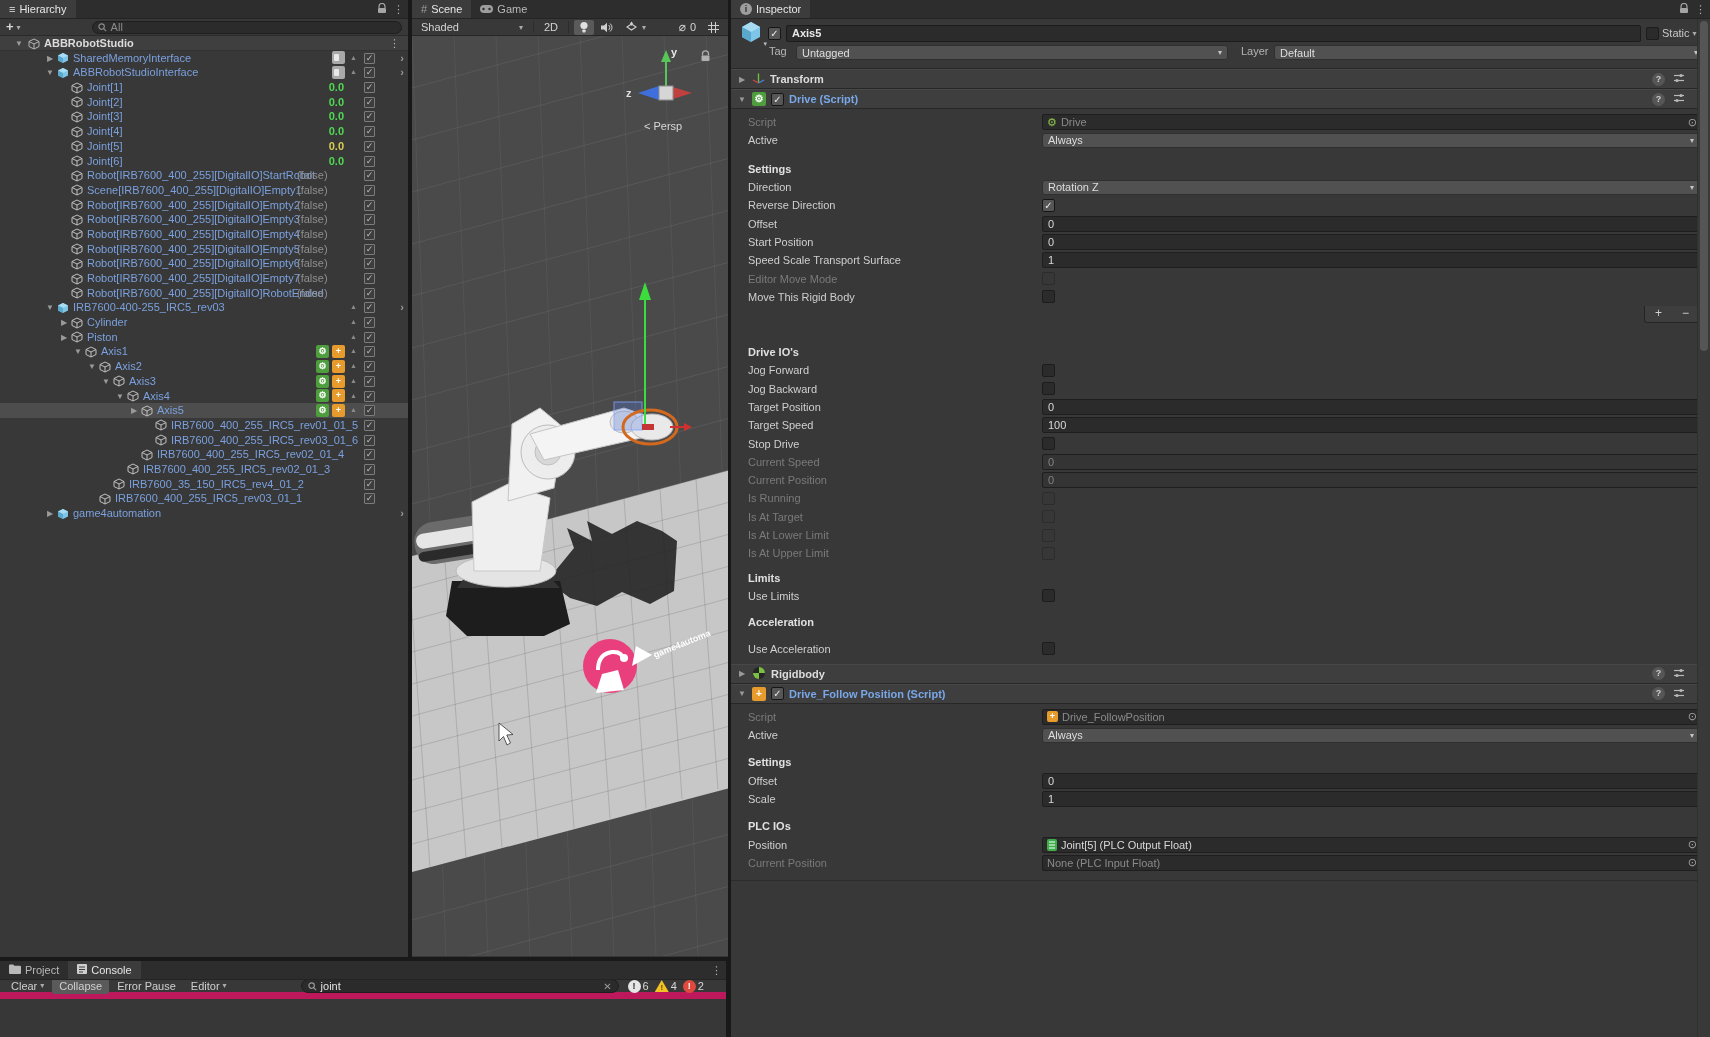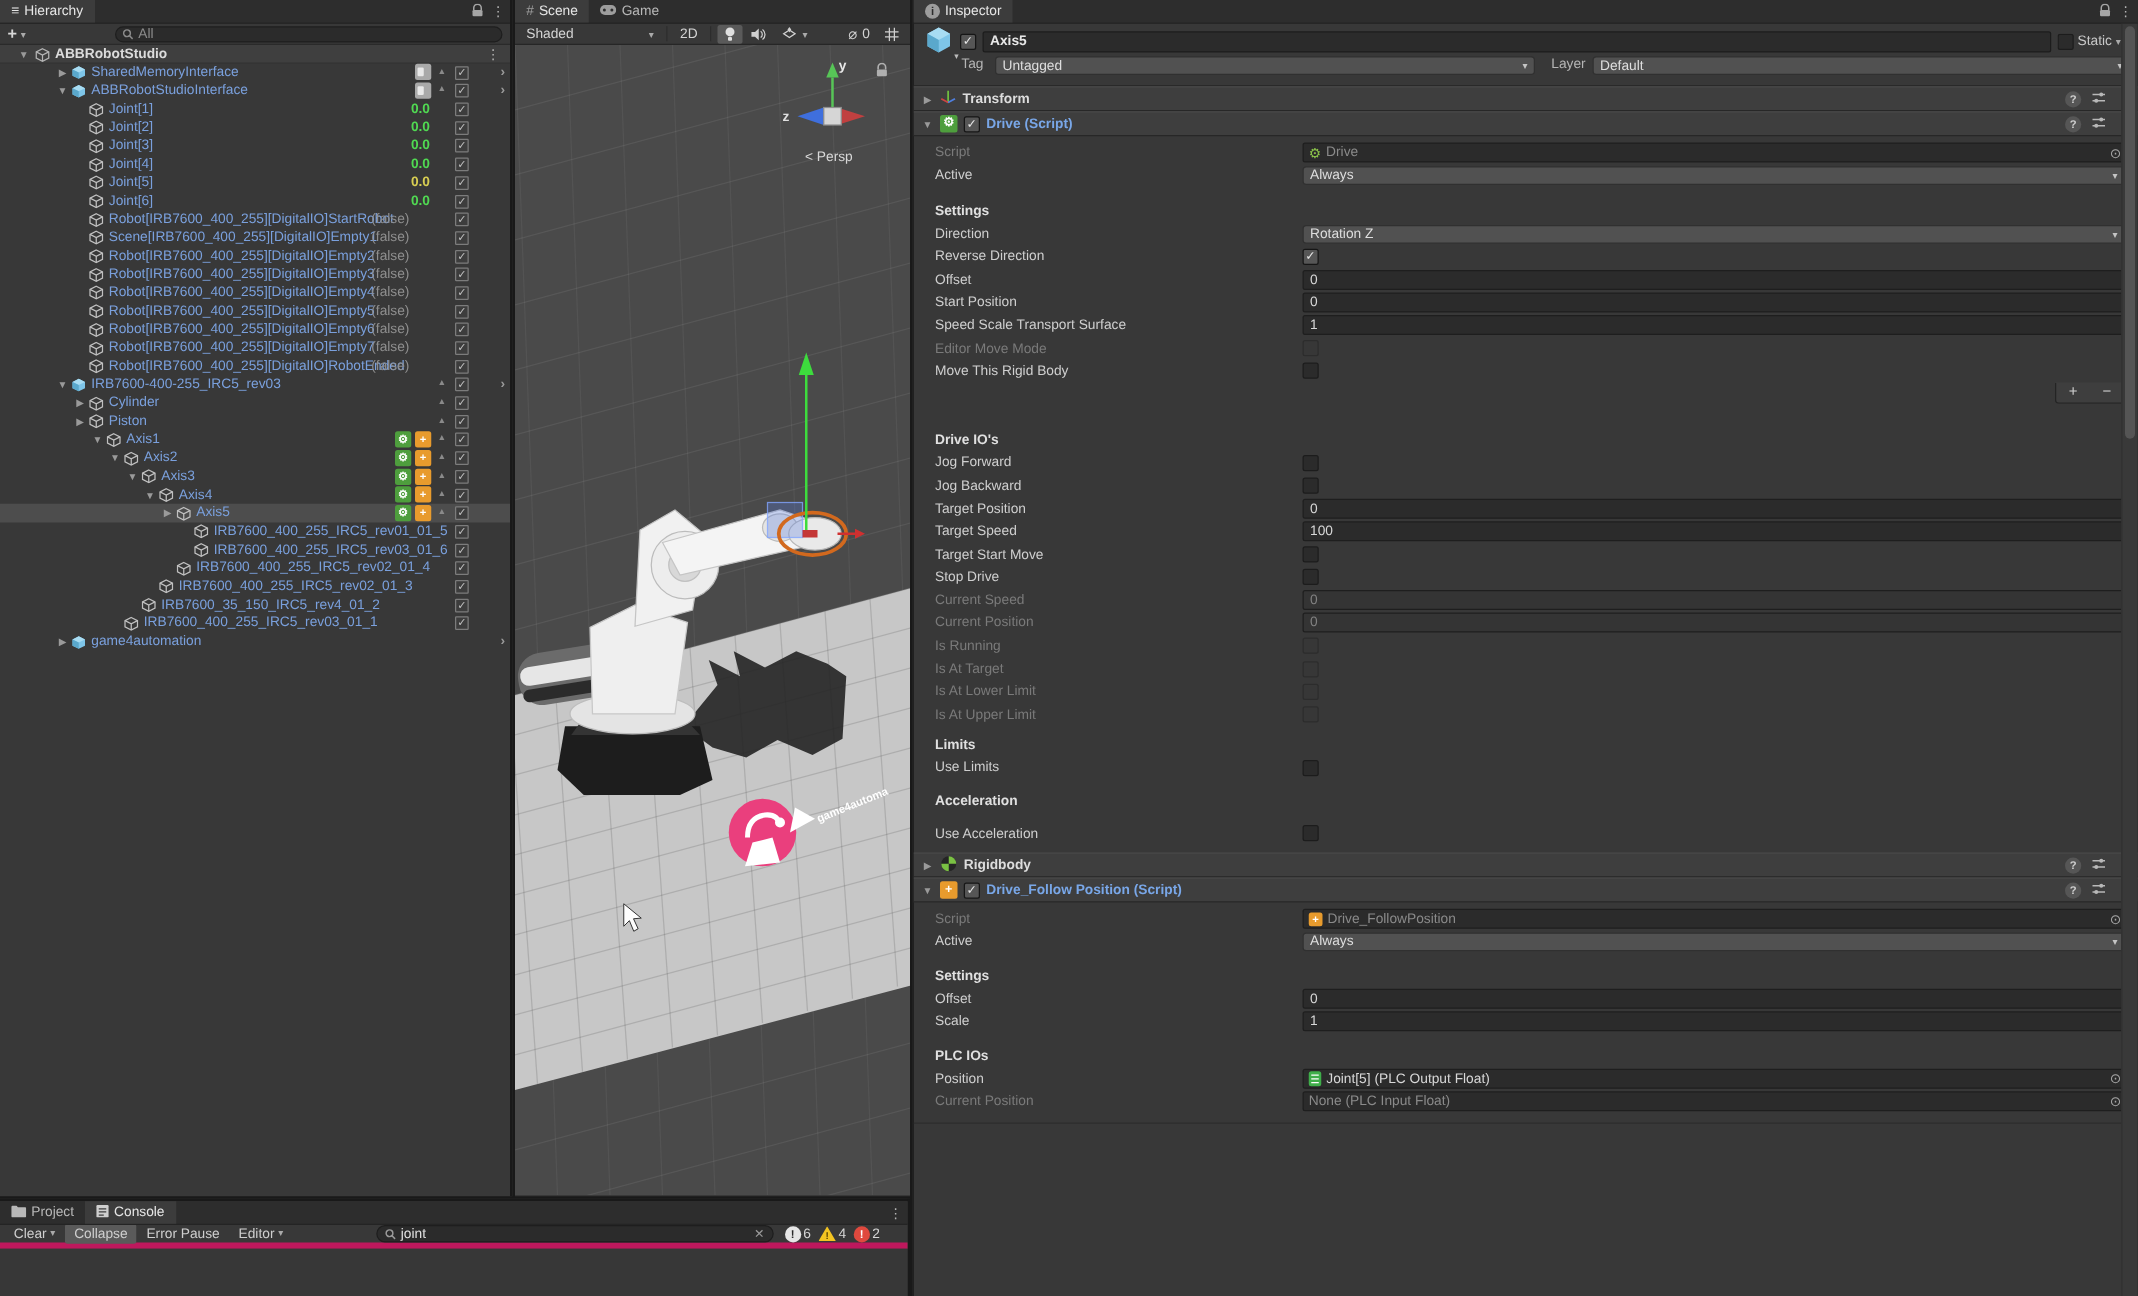--- a/index.html
+++ b/index.html
@@ -91,21 +91,21 @@
   .listbox-body { height:22px; display:flex; align-items:center; padding:0 10px; color:#cfcfcf; }
   .listbox-foot { display:flex; justify-content:flex-end; margin:0 0 8px 10px; }
   .pm-box { width:56px; height:17px; background:#3e3e3e; border:1px solid #242424; border-top:none; border-radius:0 0 3px 3px; display:flex; }
   .pm-btn { flex:1; text-align:center; color:#d0d0d0; font-size:12px; line-height:15px; }
   .insp-scroll { position:absolute; right:0; top:19px; bottom:0; width:13px; background:#393939; border-left:1px solid #303030; }
   .insp-thumb { position:absolute; left:2px; top:2px; width:8px; height:330px; background:#555555; border-radius:4px; }
   .insp-gap-line { height:1px; background:#2c2c2c; margin-top:2px; }
 
   
   #console-panel { left:0; top:959px; width:728px; height:78px; border-top:2px solid #191919; border-right:2px solid #191919; }
-  .c-toolbar { height:19px; background:#383838; border-bottom:5px solid #be185d; display:flex; align-items:center; padding:0 4px; gap:1px; color:#cfcfcf; }
+  .c-toolbar { height:19px; background:#383838; border-bottom:7px solid #be185d; display:flex; align-items:center; padding:0 4px; gap:1px; color:#cfcfcf; }
   .c-btn { padding:0 7px; height:16px; line-height:16px; border-radius:2px; display:flex; align-items:center; gap:3px; }
   .c-btn.toggled { background:#5a5a5a; }
   .c-search { margin-left:66px; width:318px; height:14px; background:#2b2b2b; border:1px solid #1e1e1e; border-radius:8px; display:flex; align-items:center; gap:4px; padding:0 6px; color:#e2e2e2; }
   .c-x { margin-left:auto; color:#9a9a9a; font-size:10px; }
   .c-badges { display:flex; align-items:center; gap:6px; margin-left:8px; }
   .c-badge { display:flex; align-items:center; gap:2px; color:#d8d8d8; }
   .ic-info { width:13px; height:13px; border-radius:50%; background:#e6e6e6; color:#2a2a2a; font-weight:bold; font-size:9px; text-align:center; line-height:13px; }
   .ic-warn { width:14px; height:12px; background:#f3c421; clip-path:polygon(50% 0,100% 100%,0 100%); color:#5c4500; font-weight:bold; font-size:8px; text-align:center; line-height:15px; }
   .ic-err { width:13px; height:13px; border-radius:50%; background:#e0493e; color:#fff; font-weight:bold; font-size:9px; text-align:center; line-height:13px; }
   .c-area { height:40px; background:#373737; }
@@ -805,26 +805,20 @@
           <div class="t-input">0</div>
         </div>
       </div>
       <div class="f-row">
         <span class="f-label">Target Speed</span>
         <div class="f-ctl">
           <div class="t-input">100</div>
         </div>
       </div>
       <div class="f-row">
-        <span class="f-label">Target Start Move</span>
-        <div class="f-ctl">
-          <span class="u-check"></span>
-        </div>
-      </div>
-      <div class="f-row">
         <span class="f-label">Stop Drive</span>
         <div class="f-ctl">
           <span class="u-check"></span>
         </div>
       </div>
       <div class="f-row">
         <span class="f-label dis">Current Speed</span>
         <div class="f-ctl">
           <div class="t-input dis">0</div>
         </div>

